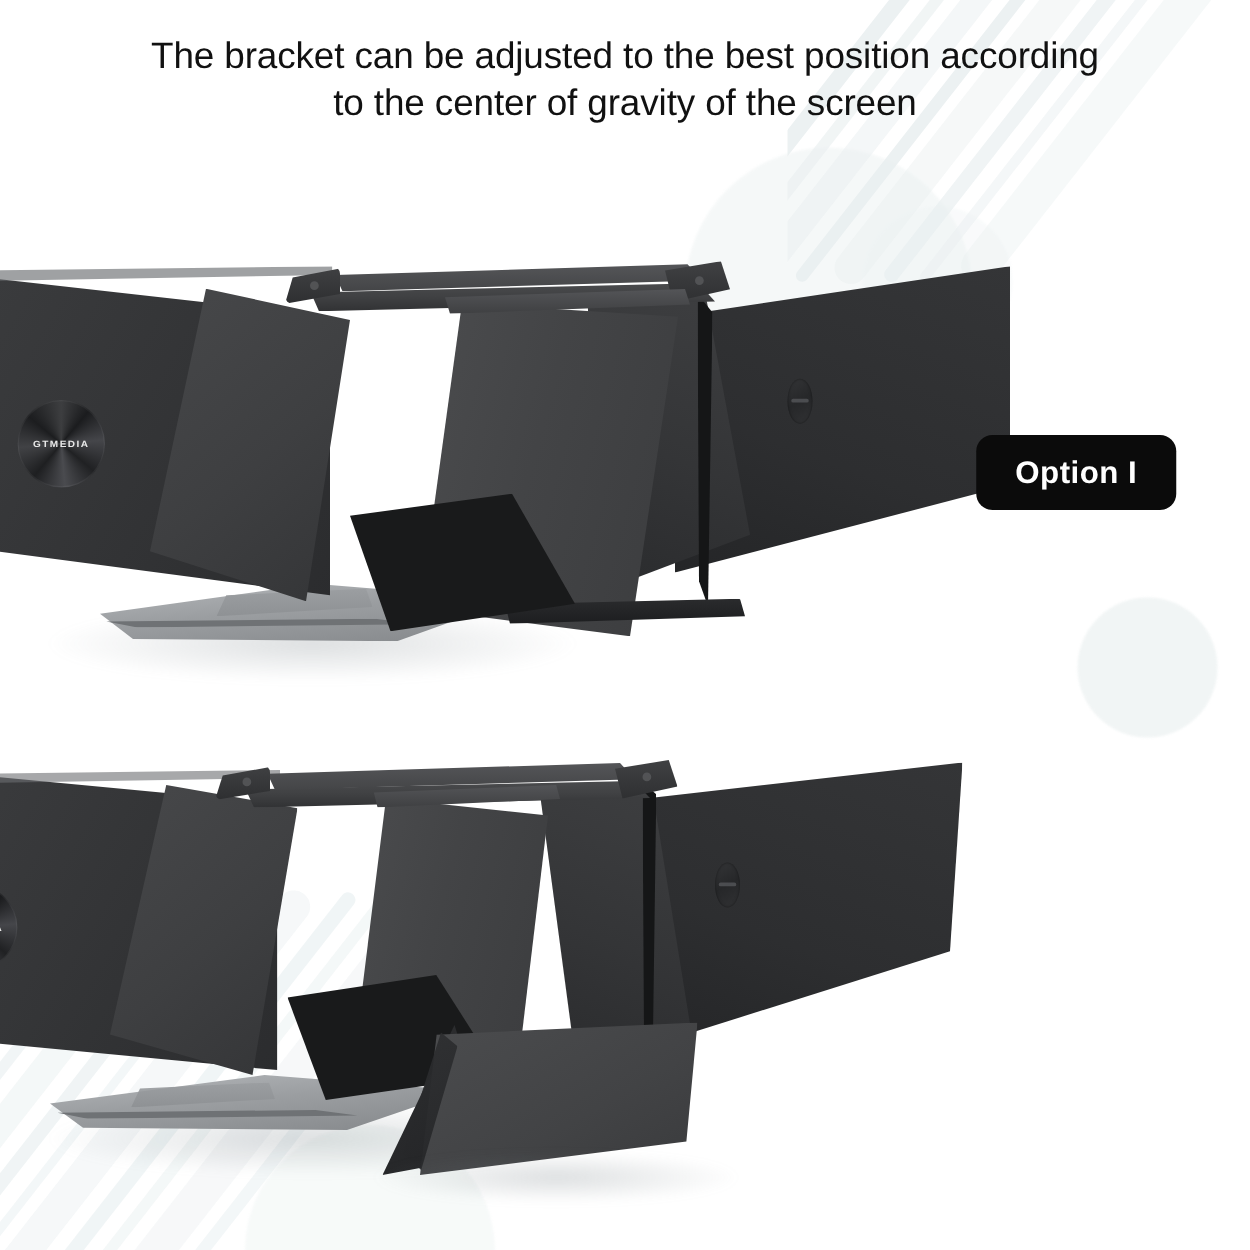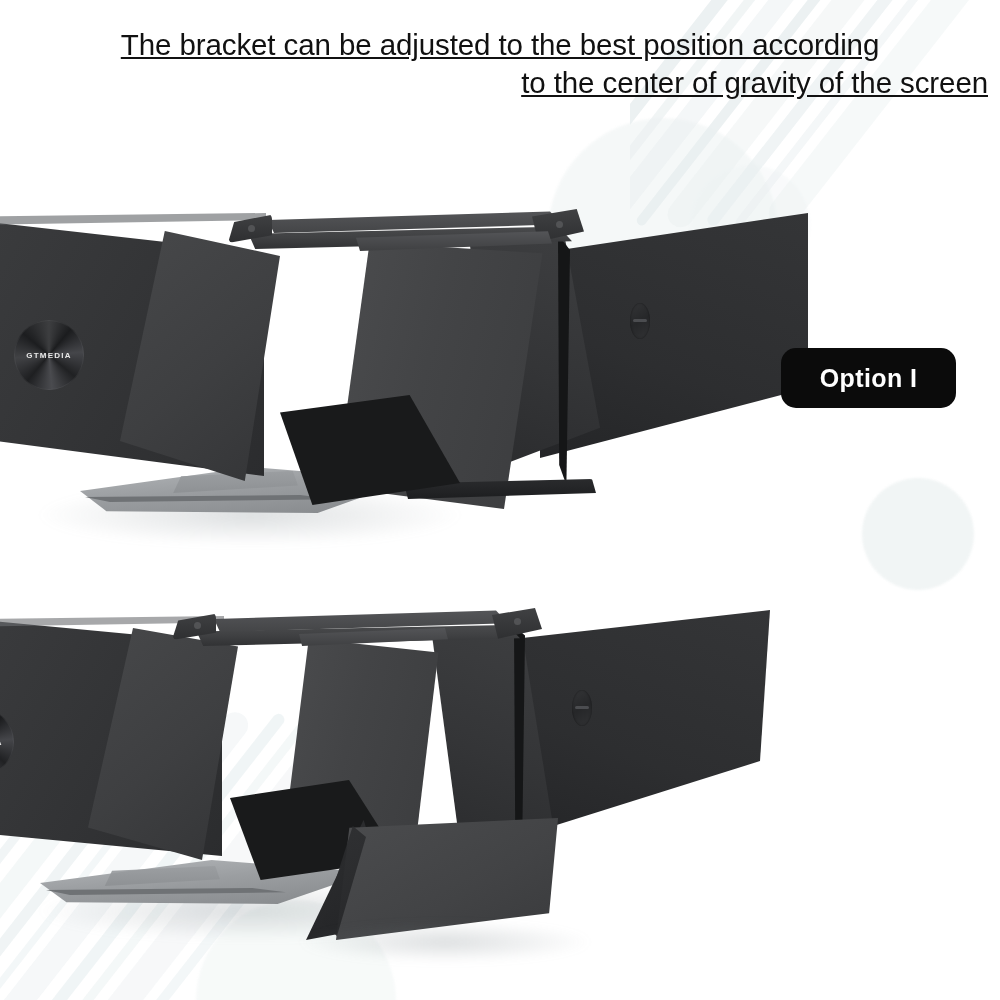--- a/index.html
+++ b/index.html
@@ -57,37 +57,37 @@
     position:absolute;
     left:0; top:26px;
     width:1000px;
     text-align:center;
     font-size:29.5px;
     line-height:1.28;
     color:#111111;
     letter-spacing:-0.1px;
     padding:0 12px;
   }
-  #heading .line { display:block; white-space:nowrap;text-decoration:underline; }
-  #heading .line.l2 { white-space:normal;text-align:right; }
+  #heading .line { display:block; white-space:nowrap; }
+  #heading .line.l2 { white-space:normal; }
 
   
   .badge {
     position:absolute;
     background:#0b0b0b;
     color:#ffffff;
     border-radius:13px;
     font-weight:bold;
     font-size:25px;
     letter-spacing:.4px;
     display:flex;
     align-items:center;
     justify-content:center;
   }
-  .badge.b1 { left:781px; top:348px; width:175px; height:60px;border-radius:15px; }
+  .badge.b1 { left:781px; top:348px; width:160px; height:60px; }
   .badge.b2 { left:785px; top:740px; width:166px; height:52px; }
 
   
   .scene { position:absolute; }
   #scene-1 { left:-20px; top:195px;  width:790px; height:350px; }
   #scene-2 { left:-20px; top:590px;  width:790px; height:350px; }
 
   
   .panel {
     position:absolute;

